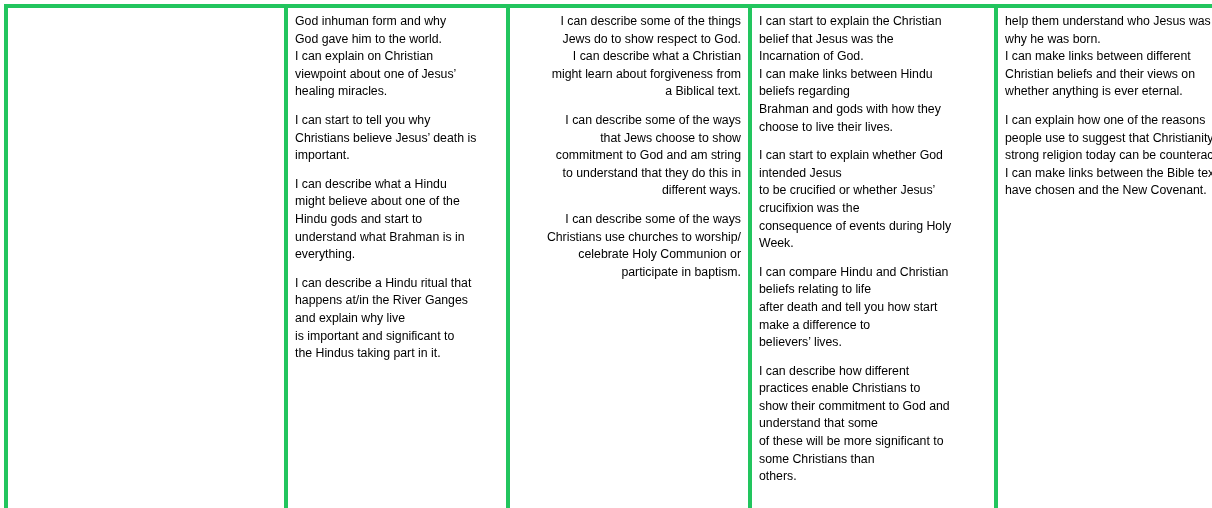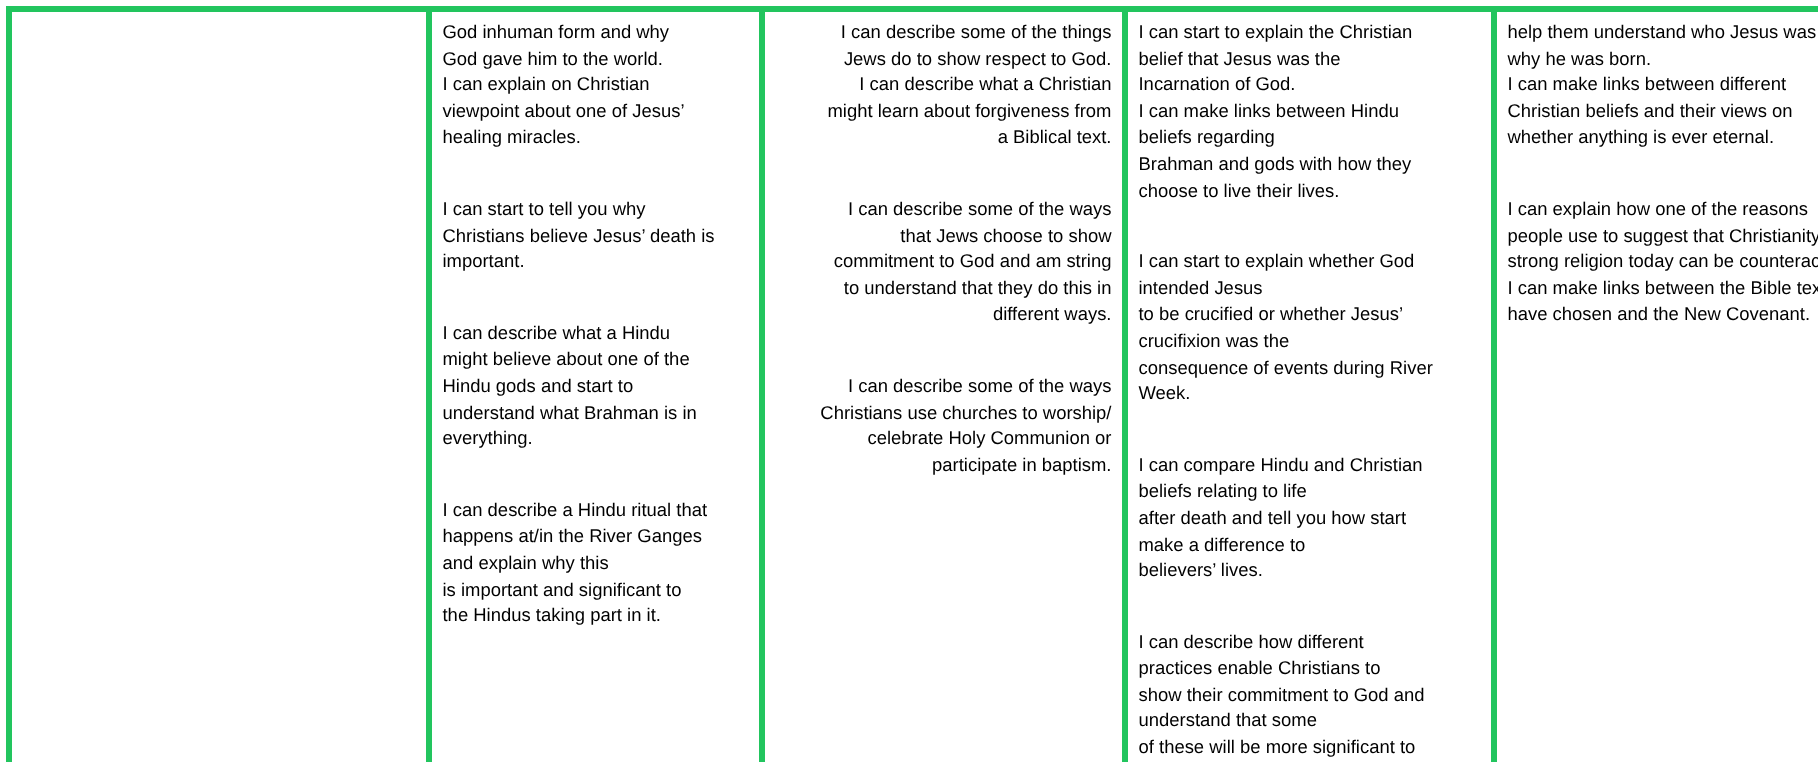--- a/index.html
+++ b/index.html
@@ -30,21 +30,21 @@
   .col-1 { width: 262px; }
   .col-2 { width: 204px; }
   .col-3 { width: 224px; text-align: right; }
   .col-4 { width: 228px; }
   .col-5 { width: 276px; }
   .para {
     margin: 0;
     white-space: pre-line;
   }
   .para + .para {
-    margin-top: 30px;
+    margin-top: 11px;
   }
   .cell-empty {
     min-height: 490px;
   }
 </style>
 </head>
 <body>
 
 <table class="doc-table">
   <tbody>
@@ -61,21 +61,21 @@
       <p class="para">I can start to tell you why
 Christians believe Jesus’ death is
 important.</p>
       <p class="para">I can describe what a Hindu
 might believe about one of the
 Hindu gods and start to
 understand what Brahman is in
 everything.</p>
       <p class="para">I can describe a Hindu ritual that
 happens at/in the River Ganges
-and explain why this
+and explain why live
 is important and significant to
 the Hindus taking part in it.</p>
     </td>
     <td class="col-3">
       <p class="para">I can describe some of the things
 Jews do to show respect to God.
 I can describe what a Christian
 might learn about forgiveness from
 a Biblical text.</p>
       <p class="para">I can describe some of the ways
@@ -93,21 +93,21 @@
 belief that Jesus was the
 Incarnation of God.
 I can make links between Hindu
 beliefs regarding
 Brahman and gods with how they
 choose to live their lives.</p>
       <p class="para">I can start to explain whether God
 intended Jesus
 to be crucified or whether Jesus’
 crucifixion was the
-consequence of events during River
+consequence of events during Holy
 Week.</p>
       <p class="para">I can compare Hindu and Christian
 beliefs relating to life
 after death and tell you how start
 make a difference to
 believers’ lives.</p>
       <p class="para">I can describe how different
 practices enable Christians to
 show their commitment to God and
 understand that some

